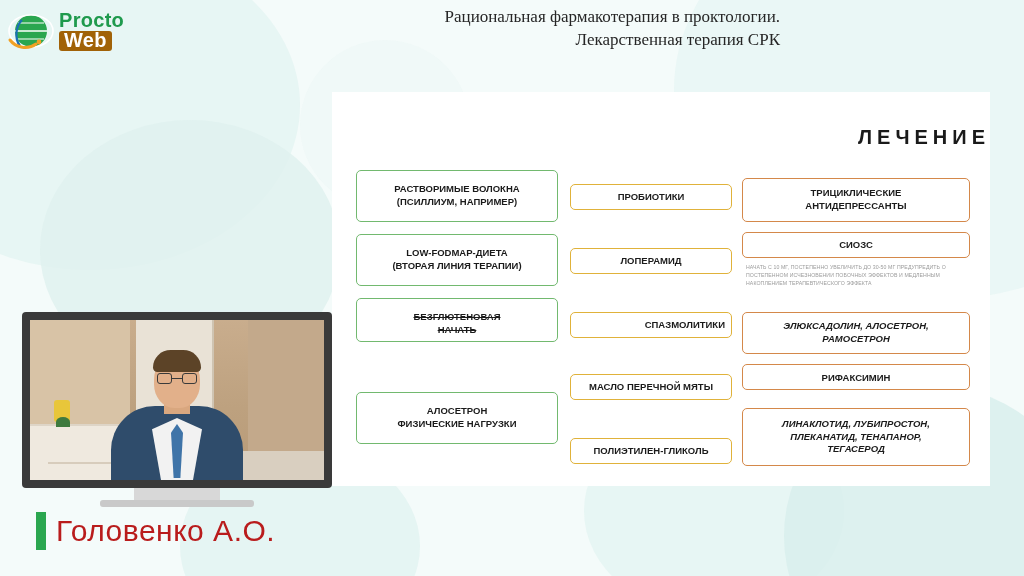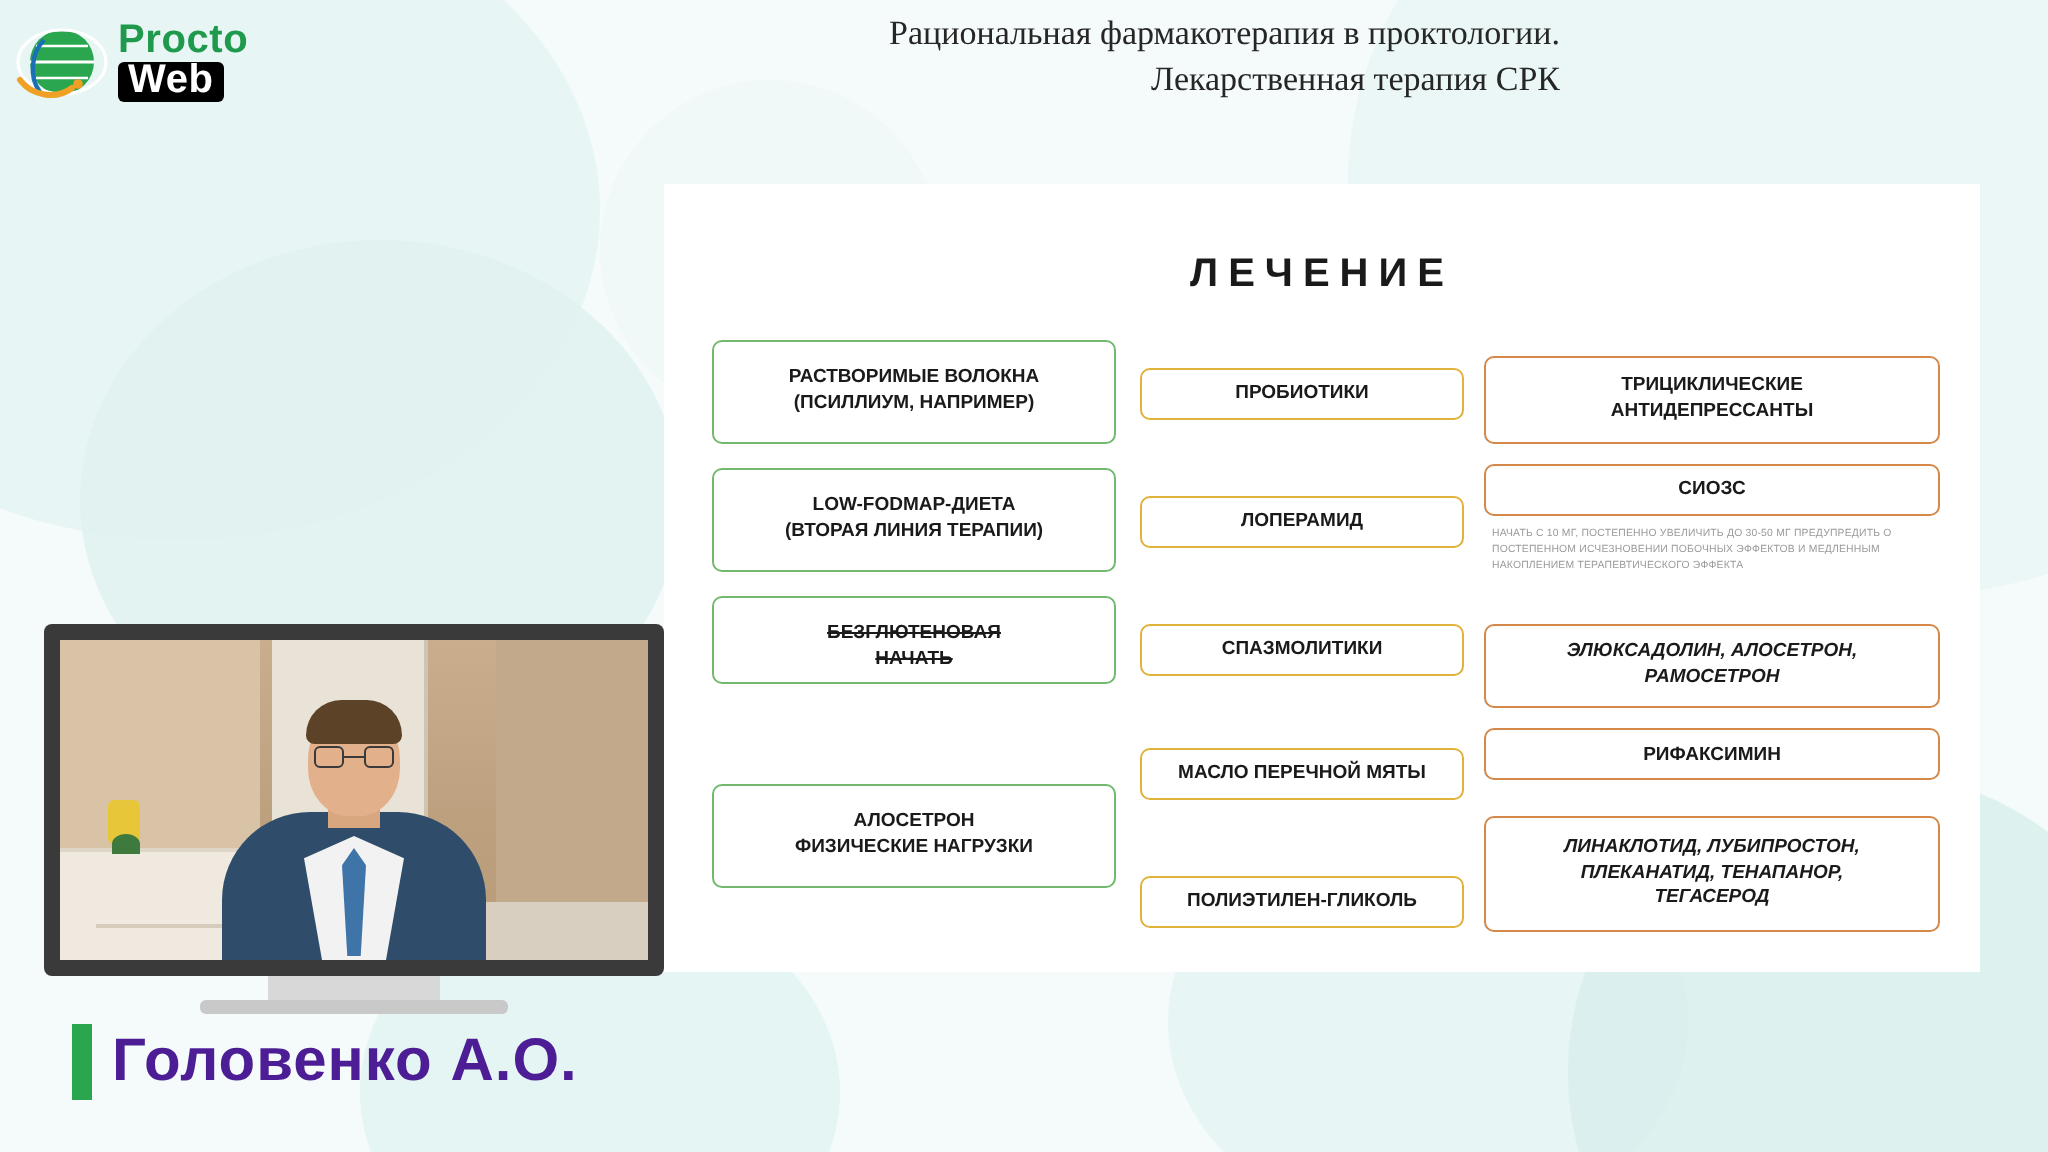--- a/index.html
+++ b/index.html
@@ -54,21 +54,21 @@
   }
   #logo .logo-text {
     line-height: .95;
     font-weight: bold;
     font-size: 20px;
     color: #1f9a4d;
     letter-spacing: .3px;
   }
   #logo .logo-text .web {
     display: inline-block;
-    background: #000000;
+    background: #a16207;
     color: #ffffff;
     padding: 0 5px 1px 5px;
     border-radius: 3px;
     margin-top: 1px;
   }
 
   
   #header-title {
     position: absolute;
     left: 250px;
@@ -84,21 +84,21 @@
   
   #slide {
     position: absolute;
     left: 332px;
     top: 92px;
     width: 658px;
     height: 394px;
     background: #ffffff;
   }
   #slide-title {
-    text-align: center;
+    text-align: right;
     margin-top: 34px;
     font-size: 20px;
     font-weight: bold;
     letter-spacing: 5px;
     color: #1a1a1a;
   }
   .columns {
     position: absolute;
     left: 0;
     top: 78px;
@@ -237,22 +237,22 @@
     align-items: center;
   }
   #speaker .accent {
     width: 10px;
     height: 38px;
     background: #2aa64f;
     margin-right: 10px;
   }
   #speaker .name {
     font-size: 30px;
-    font-weight: bold;
-    color: #4c1d95;
+    font-weight: normal;
+    color: #b91c1c;
     letter-spacing: .5px;
   }
 </style>
 </head>
 <body>
 
 <div id="stage">
 
   <div class="blob b1"></div>
   <div class="blob b3"></div>
@@ -316,21 +316,21 @@
         </div>
       </div>
 
       <div class="col col2">
         <div class="card yellow" style="top:14px; height:26px;">
           <span>ПРОБИОТИКИ</span>
         </div>
         <div class="card yellow" style="top:78px; height:26px;">
           <span>ЛОПЕРАМИД</span>
         </div>
-        <div class="card yellow" style="top:142px; height:26px;">
+        <div class="card yellow" style="top:142px; height:26px;justify-content:flex-end;">
           <span>СПАЗМОЛИТИКИ</span>
         </div>
         <div class="card yellow" style="top:204px; height:26px;">
           <span>МАСЛО ПЕРЕЧНОЙ МЯТЫ</span>
         </div>
         <div class="card yellow" style="top:268px; height:26px;">
           <span>ПОЛИЭТИЛЕН-ГЛИКОЛЬ</span>
         </div>
       </div>
 

